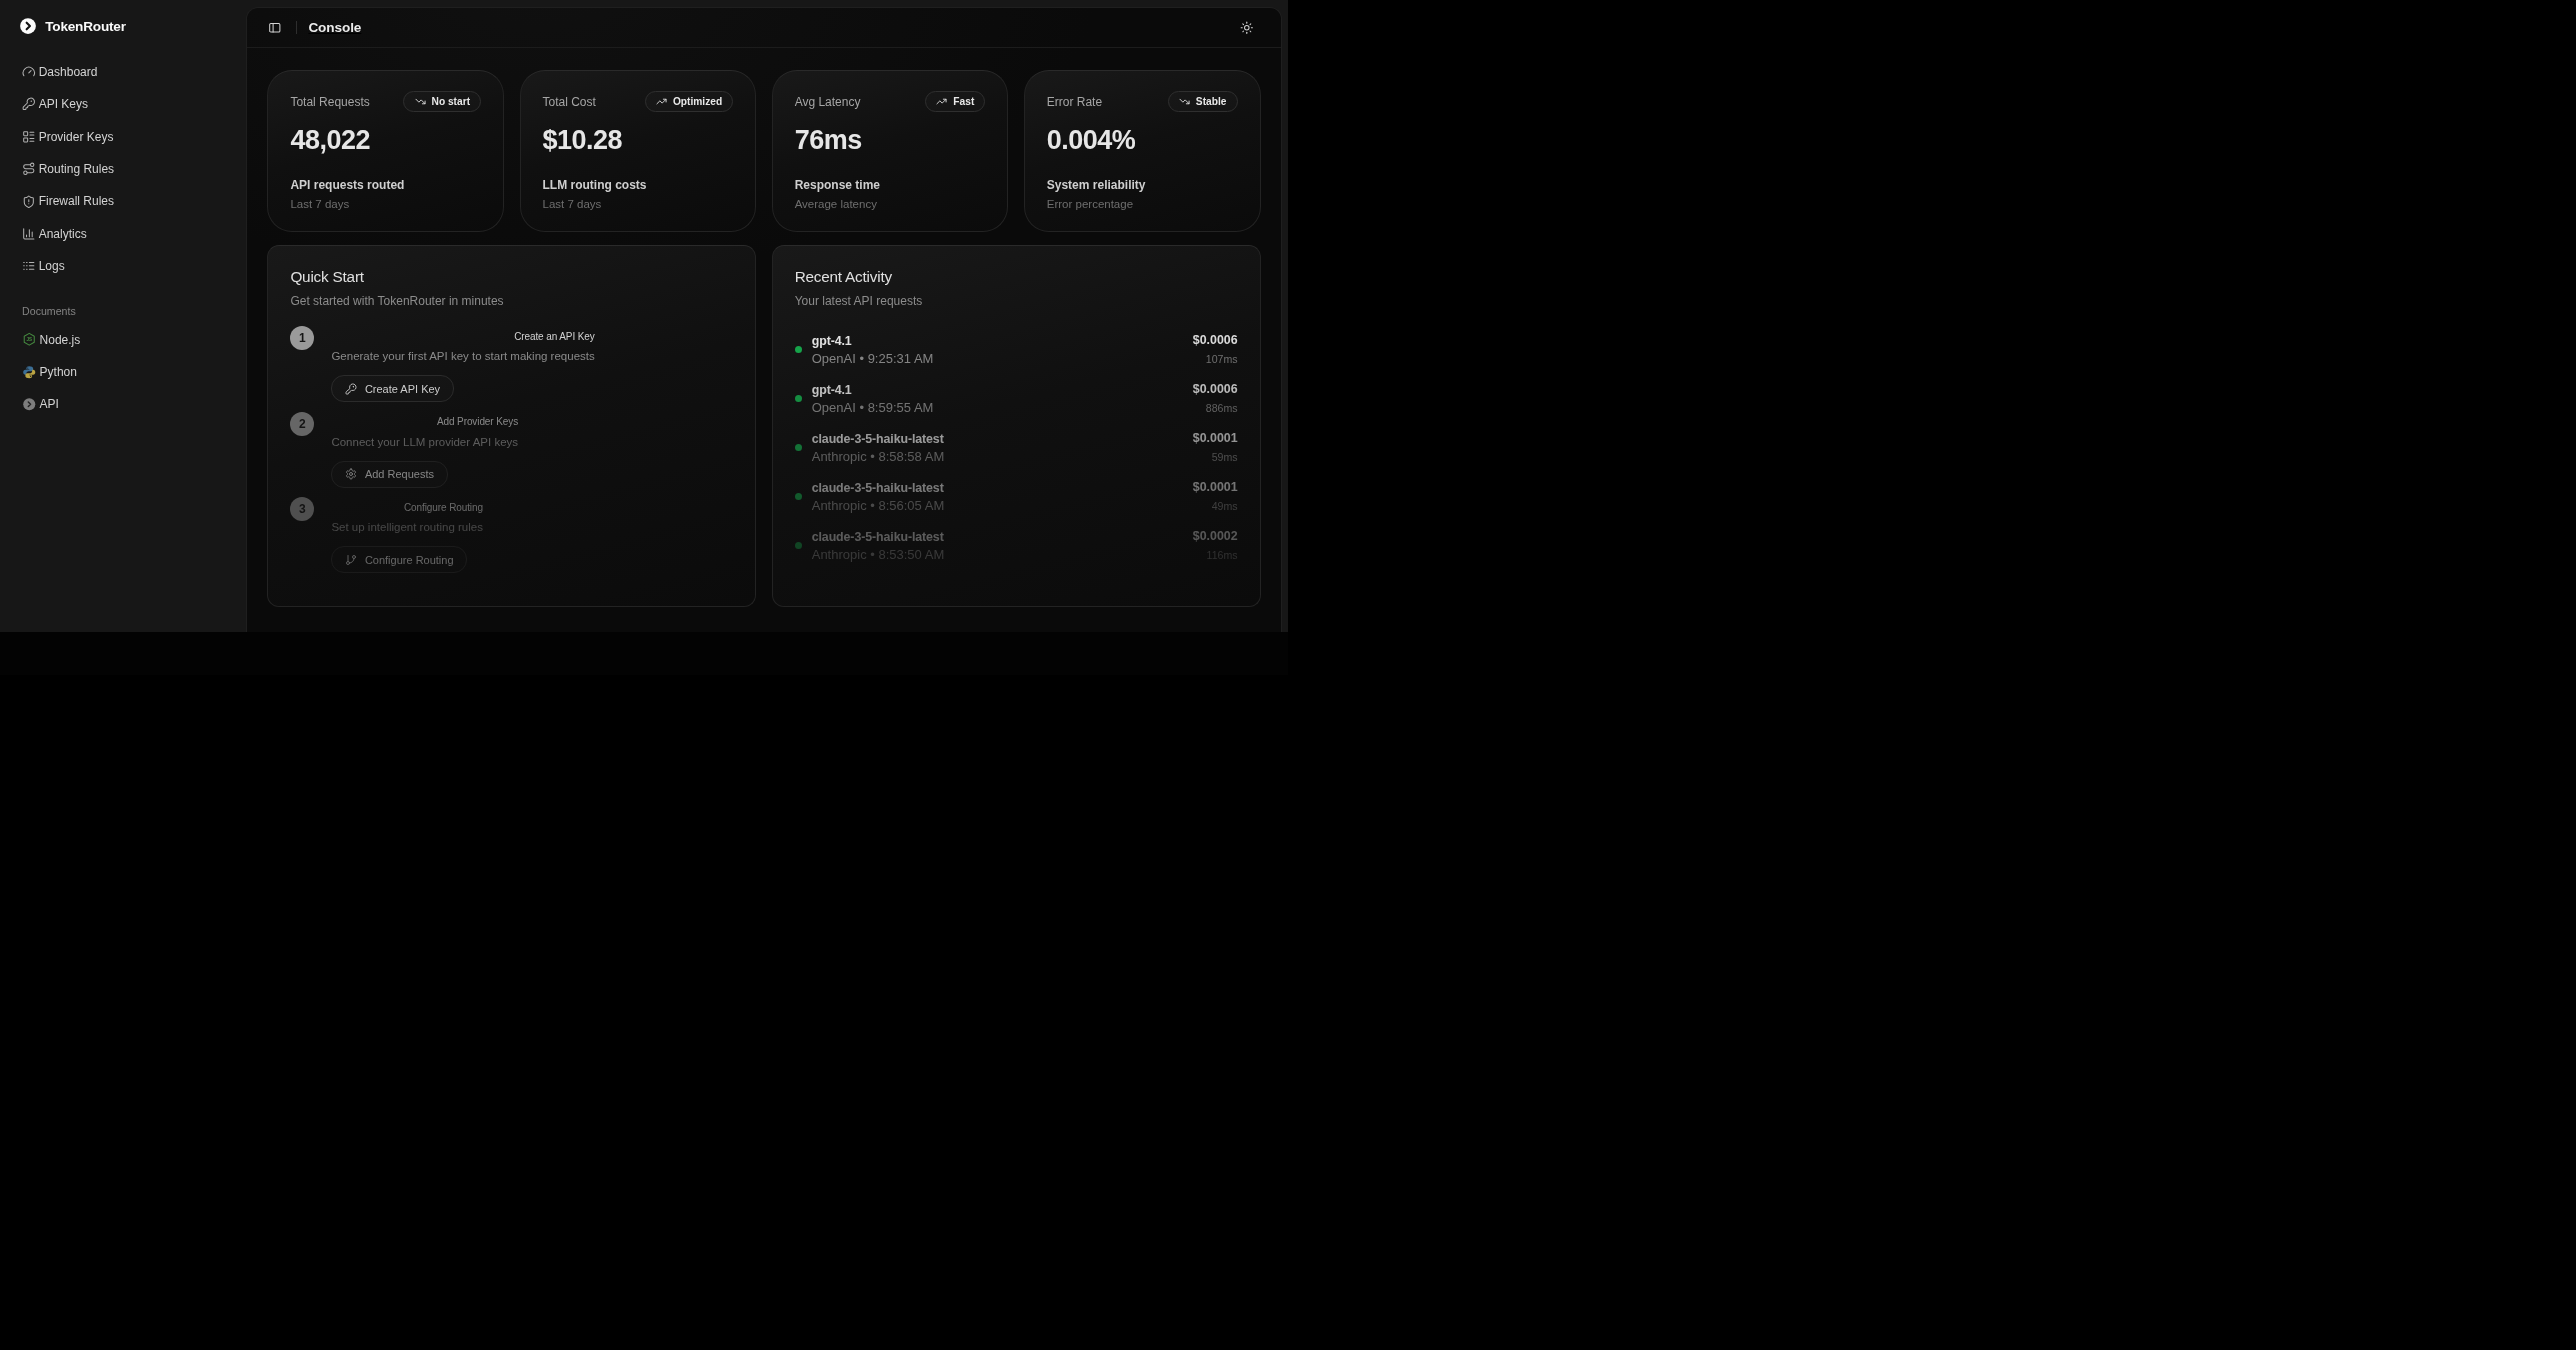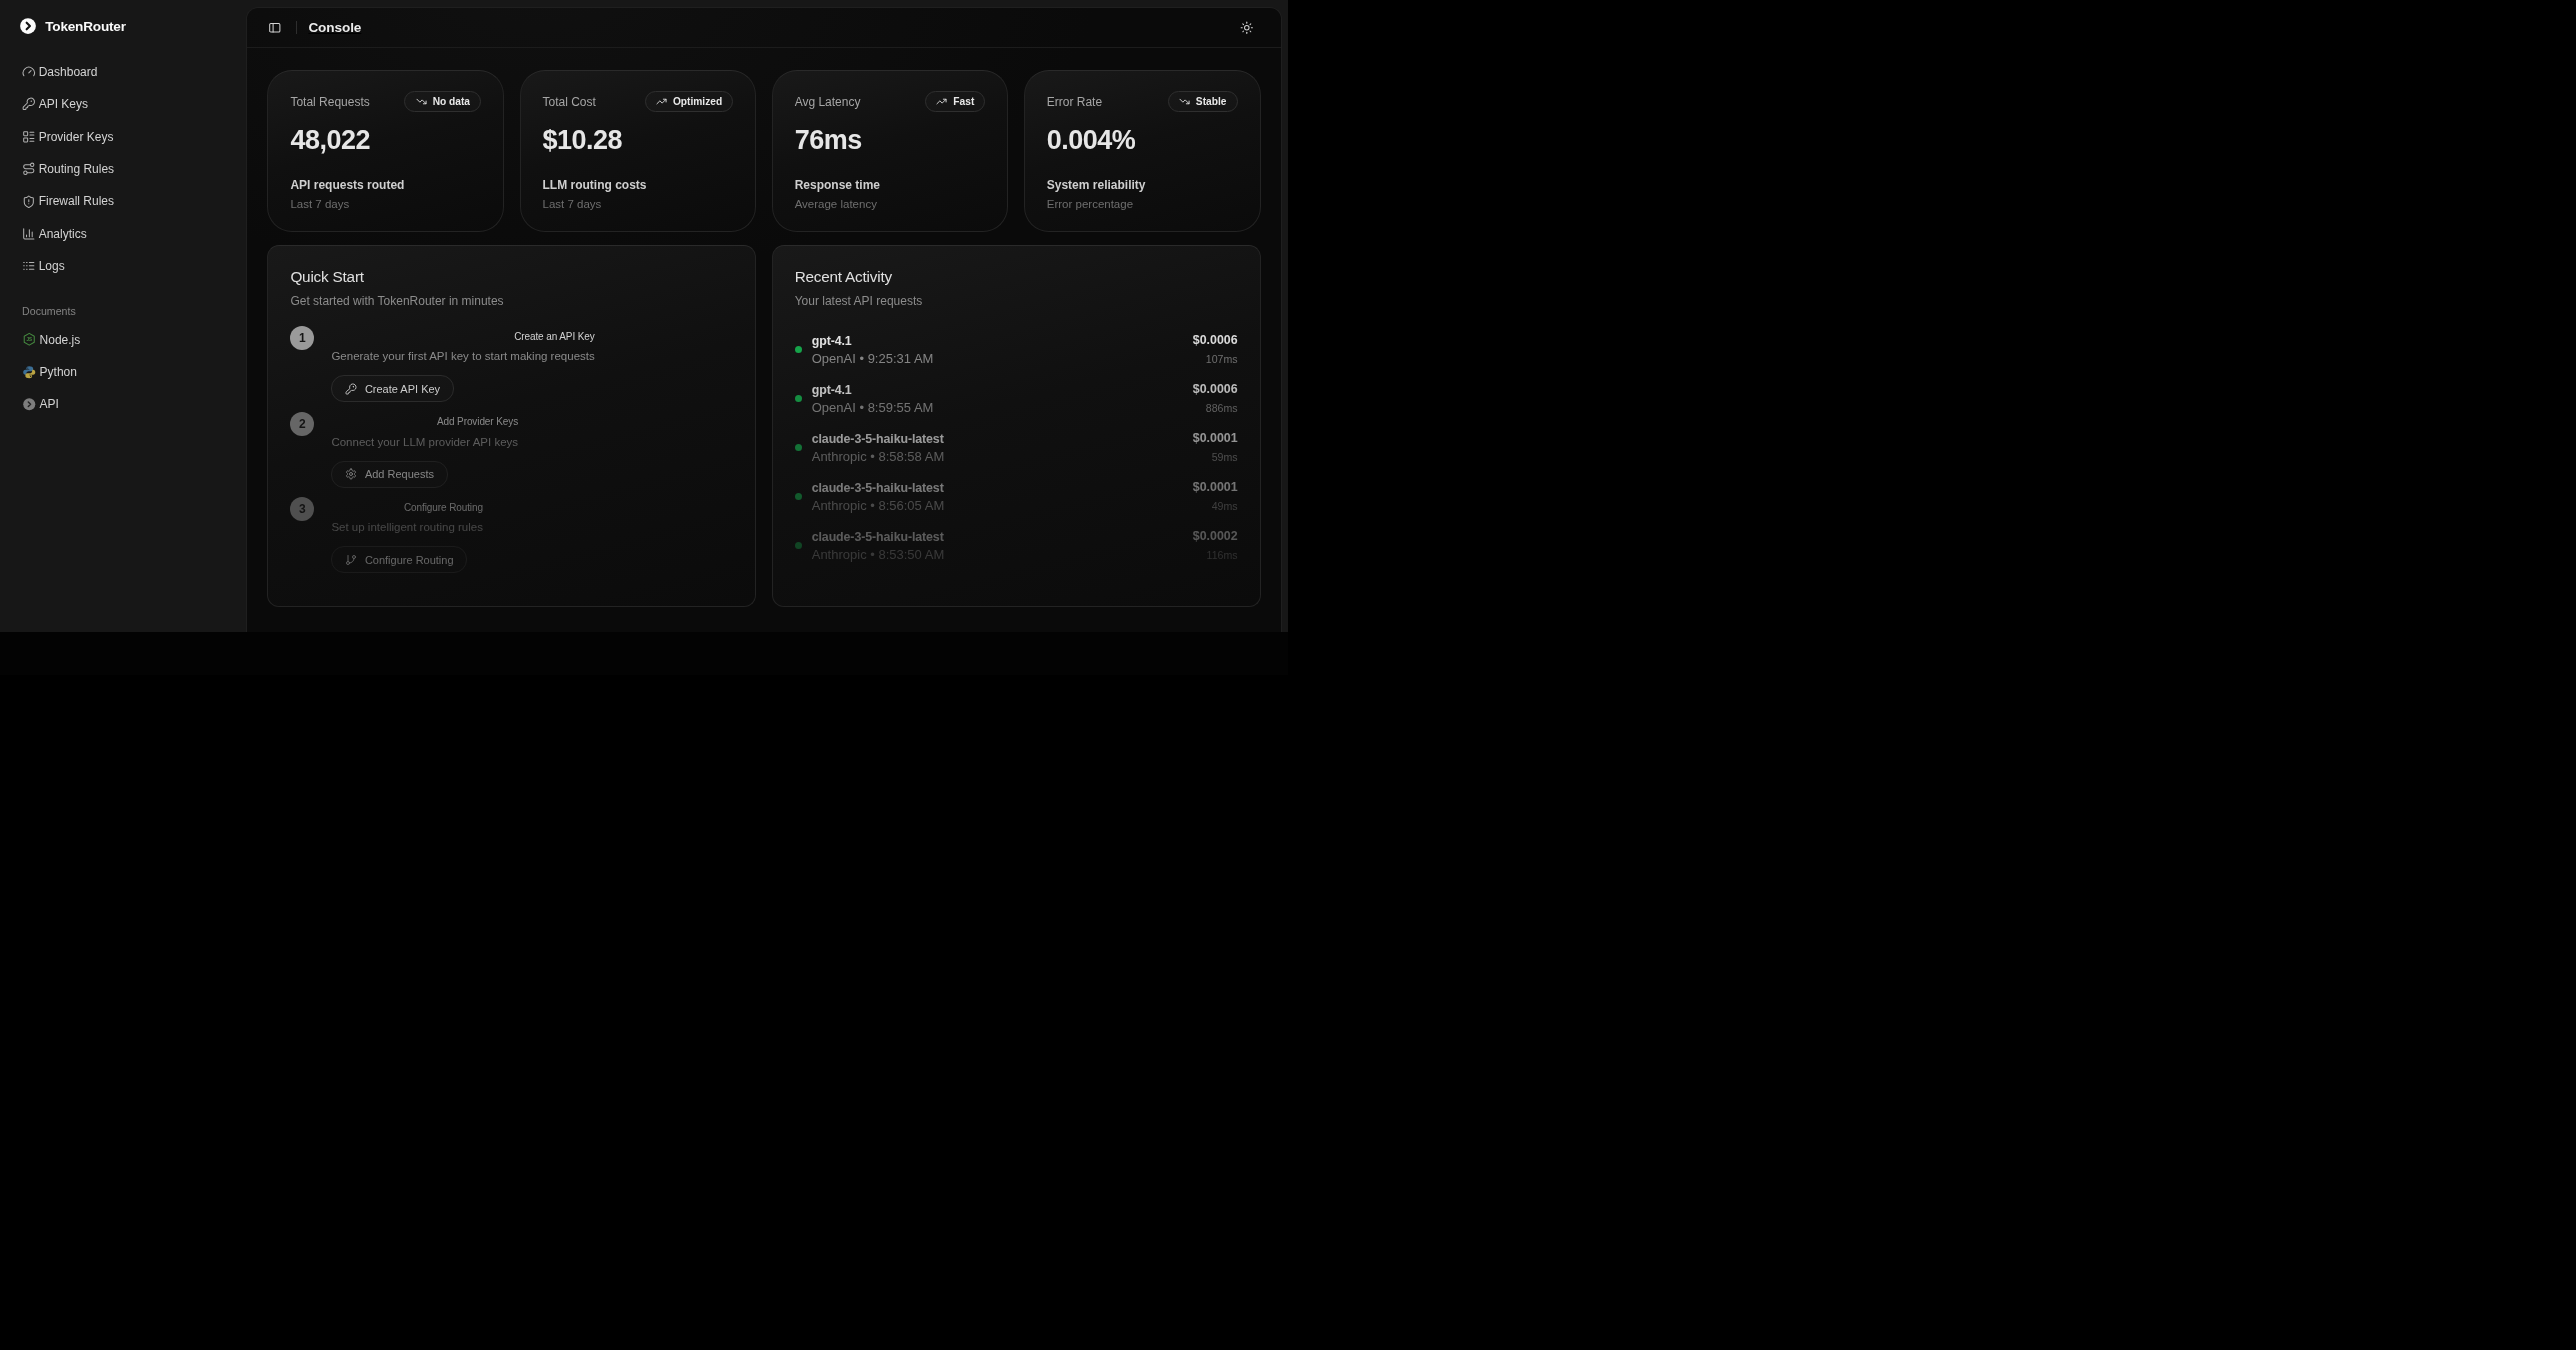--- a/index.html
+++ b/index.html
@@ -247,21 +247,21 @@
       <div class="stats-grid">
 
         <section class="card stat-card">
           <div class="stat-top">
             <span class="stat-label">Total Requests</span>
             <span class="badge">
               <svg viewBox="0 0 24 24" fill="none" stroke="#e0e0e0" stroke-width="2" stroke-linecap="round" stroke-linejoin="round">
                   <polyline points="22 17 13.5 8.5 8.5 13.5 2 7"></polyline>
                   <polyline points="16 17 22 17 22 11"></polyline>
                 </svg>
-              <span>No data</span>
+              <span>No start</span>
             </span>
           </div>
           <div class="stat-value">48,022</div>
           <div class="stat-desc">API requests routed</div>
           <div class="stat-period">Last 7 days</div>
         </section>
 
         <section class="card stat-card">
           <div class="stat-top">
             <span class="stat-label">Total Cost</span>

